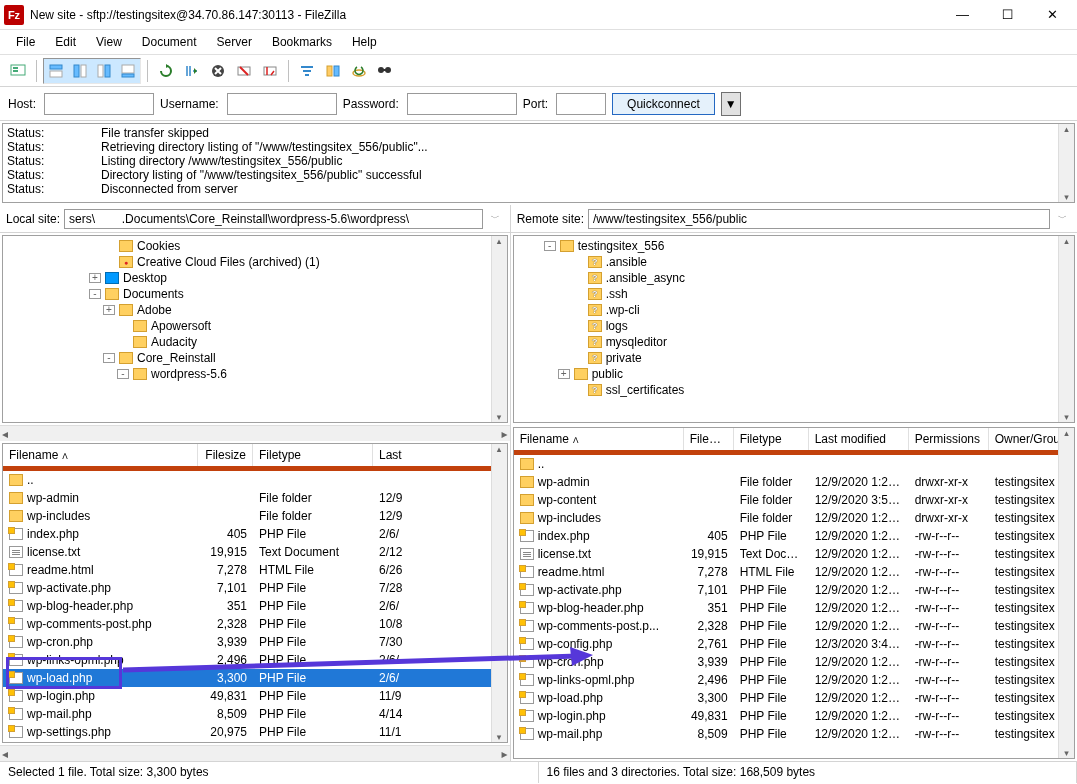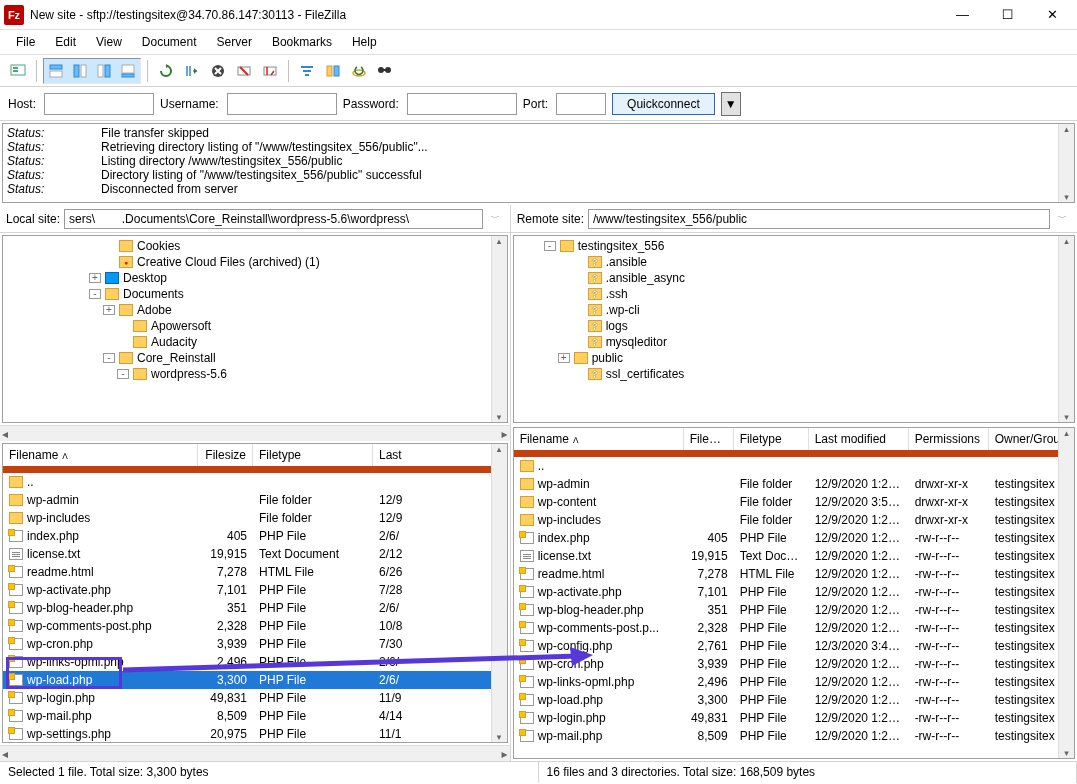--- a/index.html
+++ b/index.html
@@ -27,21 +27,21 @@
 .qcbar label { padding-right: 2px; }
 .qcbar input { border: 1px solid #999; height: 22px; padding: 0 4px; }
 .qc-btn { border: 1px solid #707070; background: #e1e1e1; padding: 3px 14px; }
 .qc-drop { border: 1px solid #707070; background: #e1e1e1; width: 20px; height: 24px; display: inline-flex; align-items: center; justify-content: center; }
 .qc-row1 .qc-btn { border-color:#2468c2; background:#e5f1fb; }
 
 
 .log { border: 1px solid #a0a0a0; margin: 2px; height: 80px; overflow: hidden; position: relative; }
 .log-inner { padding: 2px 4px; }
 .log-row { display: flex; }
-.log-row .lbl { width: 94px; font-style: italic; }
+.log-row .lbl { width: 94px; }
 
 
 .split { display: flex; height: 556px; }
 .pane { flex: 1; display: flex; flex-direction: column; border-right: 1px solid #d4d4d4; }
 .pane:last-child { border-right: none; }
 
 
 .siterow { display: flex; align-items: center; padding: 3px 6px; gap: 4px; border-bottom: 1px solid #d4d4d4; height: 28px; }
 .siterow input { flex: 1; border: 1px solid #999; height: 20px; padding: 0 4px; }
 .siterow .drop { font-size: 9px; padding: 0 4px; color:#555;}
@@ -54,21 +54,21 @@
 .folder-icon { width: 14px; height: 12px; background: #ffd060; border: 1px solid #d4a030; margin-right: 4px; display:inline-block; }
 .q-icon { width: 14px; height: 12px; background: #ffd060; border: 1px solid #d4a030; margin-right: 4px; display:inline-flex; align-items:center; justify-content:center; font-size:9px; font-weight:bold; color:#fff;}
 .q-icon::before{content:"?"; color:#fff; text-shadow:0 0 1px #000;}
 .desktop-icon{width:14px; height:12px; background:#0099ff; border:1px solid #006bb3; margin-right:4px; display:inline-block;}
 .cc-icon{width:14px; height:12px; background:#ffd060; border:1px solid #d4a030; margin-right:4px; display:inline-flex; align-items:center; justify-content:center;}
 .cc-icon::before{content:"●"; color:#d22; font-size:7px;}
 .ind { display:inline-block; }
 
 
 .filelist-wrap { border: 1px solid #a0a0a0; margin: 2px; flex: 1; overflow: hidden; display:flex; flex-direction:column; position:relative;}
-.fl-header { display: flex; border-bottom: 7px solid #c2410c; background:#fff; }
+.fl-header { display: flex; border-bottom: 5px solid #c2410c; background:#fff; }
 .fl-col { padding: 4px 6px; border-right: 1px solid #e0e0e0; overflow: hidden; text-overflow: ellipsis; white-space: nowrap; }
 .fl-body { flex: 1; overflow: auto; }
 .fl-row { display: flex; height: 18px; align-items: center; }
 .fl-row.selected { background: #2078d7; color: #fff; }
 .fl-row .fl-col { padding: 0 6px; border: none; }
 .file-icon { width: 14px; height: 12px; margin-right: 4px; display:inline-flex; background: #fff; border: 1px solid #999; position:relative; }
 .folder-ficon { width: 14px; height: 12px; margin-right: 4px; display:inline-block; background: #ffd060; border: 1px solid #d4a030; }
 .php-icon::before{content:""; position:absolute; width:5px; height:5px; background:#ffc107; border:1px solid #d4a030; top:-2px; left:-2px;}
 .txt-icon::before{content:""; position:absolute; width:8px; height:1px; background:#888; top:3px; left:2px; box-shadow:0 2px #888, 0 4px #888;}
 .sort-arrow { font-size: 8px; margin-left: 4px; }
@@ -508,20 +508,26 @@
           <span class="q-icon"></span>
           <span>logs</span>
         </div>
         <div class="tree-row">
           <span class="ind" style="width:56px"></span>
           <span class="noexp"></span>
           <span class="q-icon"></span>
           <span>mysqleditor</span>
         </div>
         <div class="tree-row">
+          <span class="ind" style="width:56px"></span>
+          <span class="noexp"></span>
+          <span class="q-icon"></span>
+          <span>private</span>
+        </div>
+        <div class="tree-row">
           <span class="ind" style="width:42px"></span>
           <span class="exp">+</span>
           <span class="folder-icon"></span>
           <span>public</span>
         </div>
         <div class="tree-row">
           <span class="ind" style="width:56px"></span>
           <span class="noexp"></span>
           <span class="q-icon"></span>
           <span>ssl_certificates</span>

